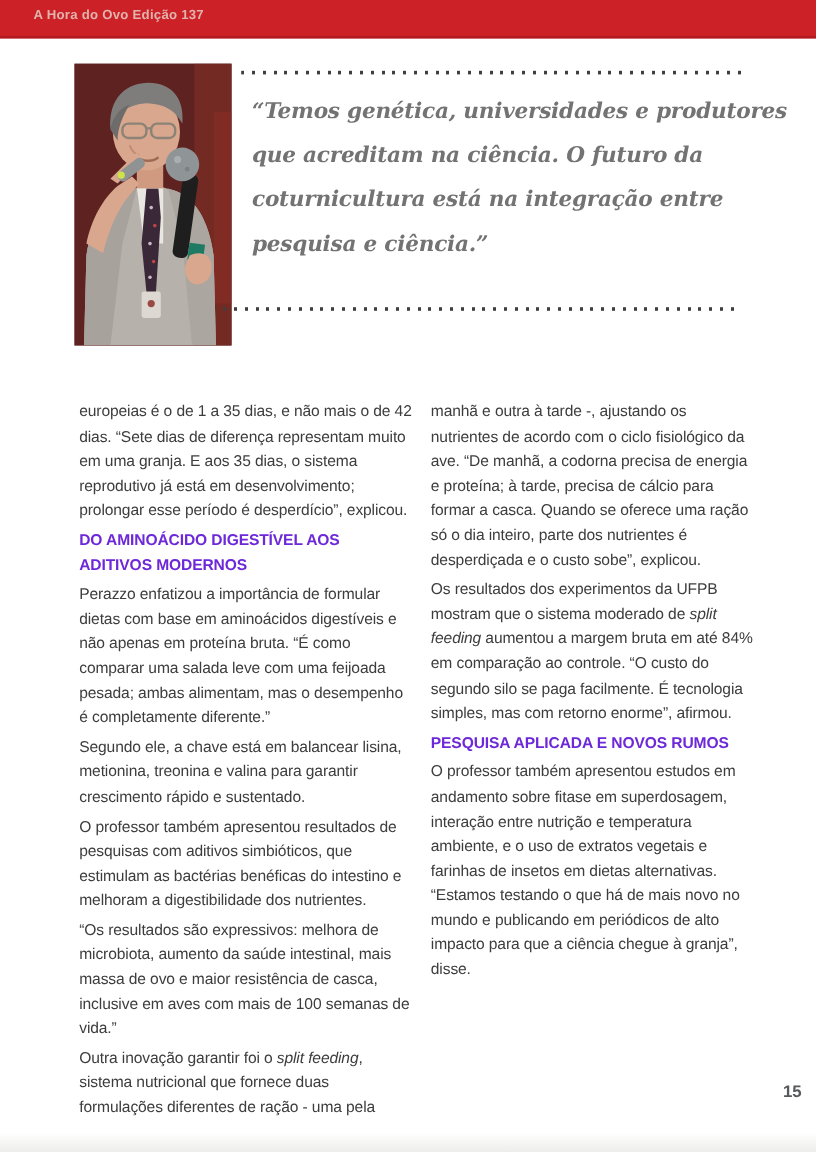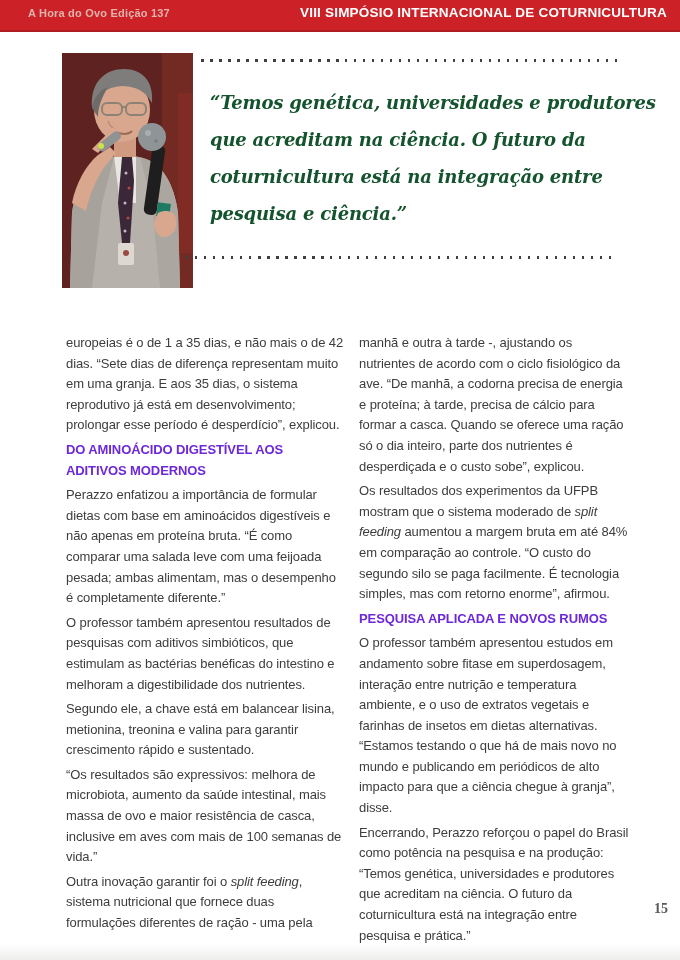--- a/index.html
+++ b/index.html
@@ -28,53 +28,52 @@
   .photo svg{display:block;}
   
   .dotted{
     position:absolute;height:3px;
     background:repeating-linear-gradient(to right,#3f3f3f 0 2.5px,transparent 2.5px 9px);
   }
   .dotted-top{left:201px;top:59px;width:417px;}
   .dotted-bottom{left:186px;top:256px;width:432px;}
   
   .quote{
-    position:absolute;left:210px;top:84px;width:440px;
+    position:absolute;left:210px;top:74px;width:440px;
     font-family:"DejaVu Serif",serif;font-style:italic;font-weight:bold;
-    color:#14532d;font-size:18px;line-height:37px;letter-spacing:-.2px;
+    color:#737373;font-size:18px;line-height:37px;letter-spacing:-.2px;
   }
   .quote .quote-line{white-space:nowrap;}
   
   .col{
     position:absolute;top:329px;color:#3d3d3d;
     font-size:13px;line-height:20.6px;letter-spacing:-.1px;
   }
   .col-left{left:62px;width:286px;}
   .col-right{left:355px;width:278px;}
   .col p{margin:4px;}
   .col p.heading{font-weight:bold;color:#6d28d9;}
   .col span.italic{font-style:italic;}
   
   .pagenum{
     position:absolute;right:12px;top:901px;
-    font-size:14px;font-weight:bold;color:#58595b;font-family:Liberation Serif, serif;
+    font-size:14px;font-weight:bold;color:#58595b;
   }
   .bottom-strip{
     position:absolute;left:0;bottom:0;width:680px;height:16px;
     background:linear-gradient(to bottom,#ffffff,#ededec);
   }
 </style>
 </head>
 <body>
 
 <div class="page">
 
   <div class="header">
     <span class="edition">A Hora do Ovo Edição 137</span>
-    <span class="title">VIII SIMPÓSIO INTERNACIONAL DE COTURNICULTURA</span>
   </div>
 
   <div class="photo">
     <svg width="131" height="235" viewBox="0 0 131 235" xmlns="http://www.w3.org/2000/svg">
 
       <rect x="0" y="0" width="131" height="235" fill="#5e2220"></rect>
       <rect x="100" y="0" width="31" height="235" fill="#722a23"></rect>
       <rect x="116" y="40" width="15" height="160" fill="#8a2f25" opacity="0.6"></rect>
 
       <path d="M8,235 L10,160 C14,130 30,112 45,106 L62,100 L84,106 C100,112 112,130 116,160 L118,235 Z" fill="#b6b1aa"></path>
@@ -128,29 +127,28 @@
     <div class="quote-line">“Temos genética, universidades e produtores</div>
     <div class="quote-line">que acreditam na ciência. O futuro da</div>
     <div class="quote-line">coturnicultura está na integração entre</div>
     <div class="quote-line">pesquisa e ciência.”</div>
   </div>
 
   <div class="col col-left">
       <p class="body"><span>europeias é o de 1 a 35 dias, e não mais o de 42 dias. “Sete dias de diferença representam muito em uma granja. E aos 35 dias, o sistema reprodutivo já está em desenvolvimento; prolongar esse período é desperdício”, explicou.</span></p>
       <p class="heading"><span>DO AMINOÁCIDO DIGESTÍVEL AOS ADITIVOS MODERNOS</span></p>
       <p class="body"><span>Perazzo enfatizou a importância de formular dietas com base em aminoácidos digestíveis e não apenas em proteína bruta. “É como comparar uma salada leve com uma feijoada pesada; ambas alimentam, mas o desempenho é completamente diferente.”</span></p>
+      <p class="body"><span>Segundo ele, a chave está em balancear lisina, metionina, treonina e valina para garantir crescimento rápido e sustentado.</span></p>
       <p class="body"><span>O professor também apresentou resultados de pesquisas com aditivos simbióticos, que estimulam as bactérias benéficas do intestino e melhoram a digestibilidade dos nutrientes.</span></p>
-      <p class="body"><span>Segundo ele, a chave está em balancear lisina, metionina, treonina e valina para garantir crescimento rápido e sustentado.</span></p>
       <p class="body"><span>“Os resultados são expressivos: melhora de microbiota, aumento da saúde intestinal, mais massa de ovo e maior resistência de casca, inclusive em aves com mais de 100 semanas de vida.”</span></p>
       <p class="body"><span>Outra inovação garantir foi o </span><span class="italic">split feeding</span><span>, sistema nutricional que fornece duas formulações diferentes de ração - uma pela</span></p>
     </div>
   <div class="col col-right">
       <p class="body"><span>manhã e outra à tarde -, ajustando os nutrientes de acordo com o ciclo fisiológico da ave. “De manhã, a codorna precisa de energia e proteína; à tarde, precisa de cálcio para formar a casca. Quando se oferece uma ração só o dia inteiro, parte dos nutrientes é desperdiçada e o custo sobe”, explicou.</span></p>
       <p class="body"><span>Os resultados dos experimentos da UFPB mostram que o sistema moderado de </span><span class="italic">split feeding</span><span> aumentou a margem bruta em até 84% em comparação ao controle. “O custo do segundo silo se paga facilmente. É tecnologia simples, mas com retorno enorme”, afirmou.</span></p>
       <p class="heading"><span>PESQUISA APLICADA E NOVOS RUMOS</span></p>
       <p class="body"><span>O professor também apresentou estudos em andamento sobre fitase em superdosagem, interação entre nutrição e temperatura ambiente, e o uso de extratos vegetais e farinhas de insetos em dietas alternativas. “Estamos testando o que há de mais novo no mundo e publicando em periódicos de alto impacto para que a ciência chegue à granja”, disse.</span></p>
-      <p class="body"><span>Encerrando, Perazzo reforçou o papel do Brasil como potência na pesquisa e na produção: “Temos genética, universidades e produtores que acreditam na ciência. O futuro da coturnicultura está na integração entre pesquisa e prática.”</span></p>
     </div>
 
   <div class="pagenum">15</div>
   <div class="bottom-strip"></div>
 
 </div>
 
 </body></html>

